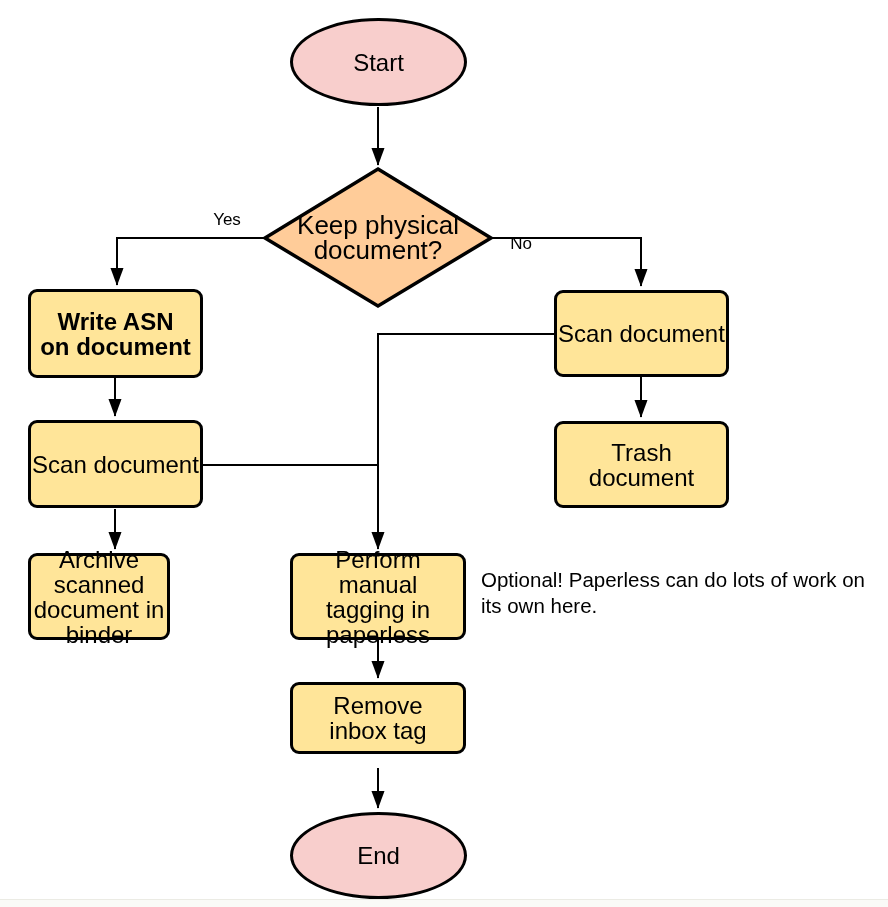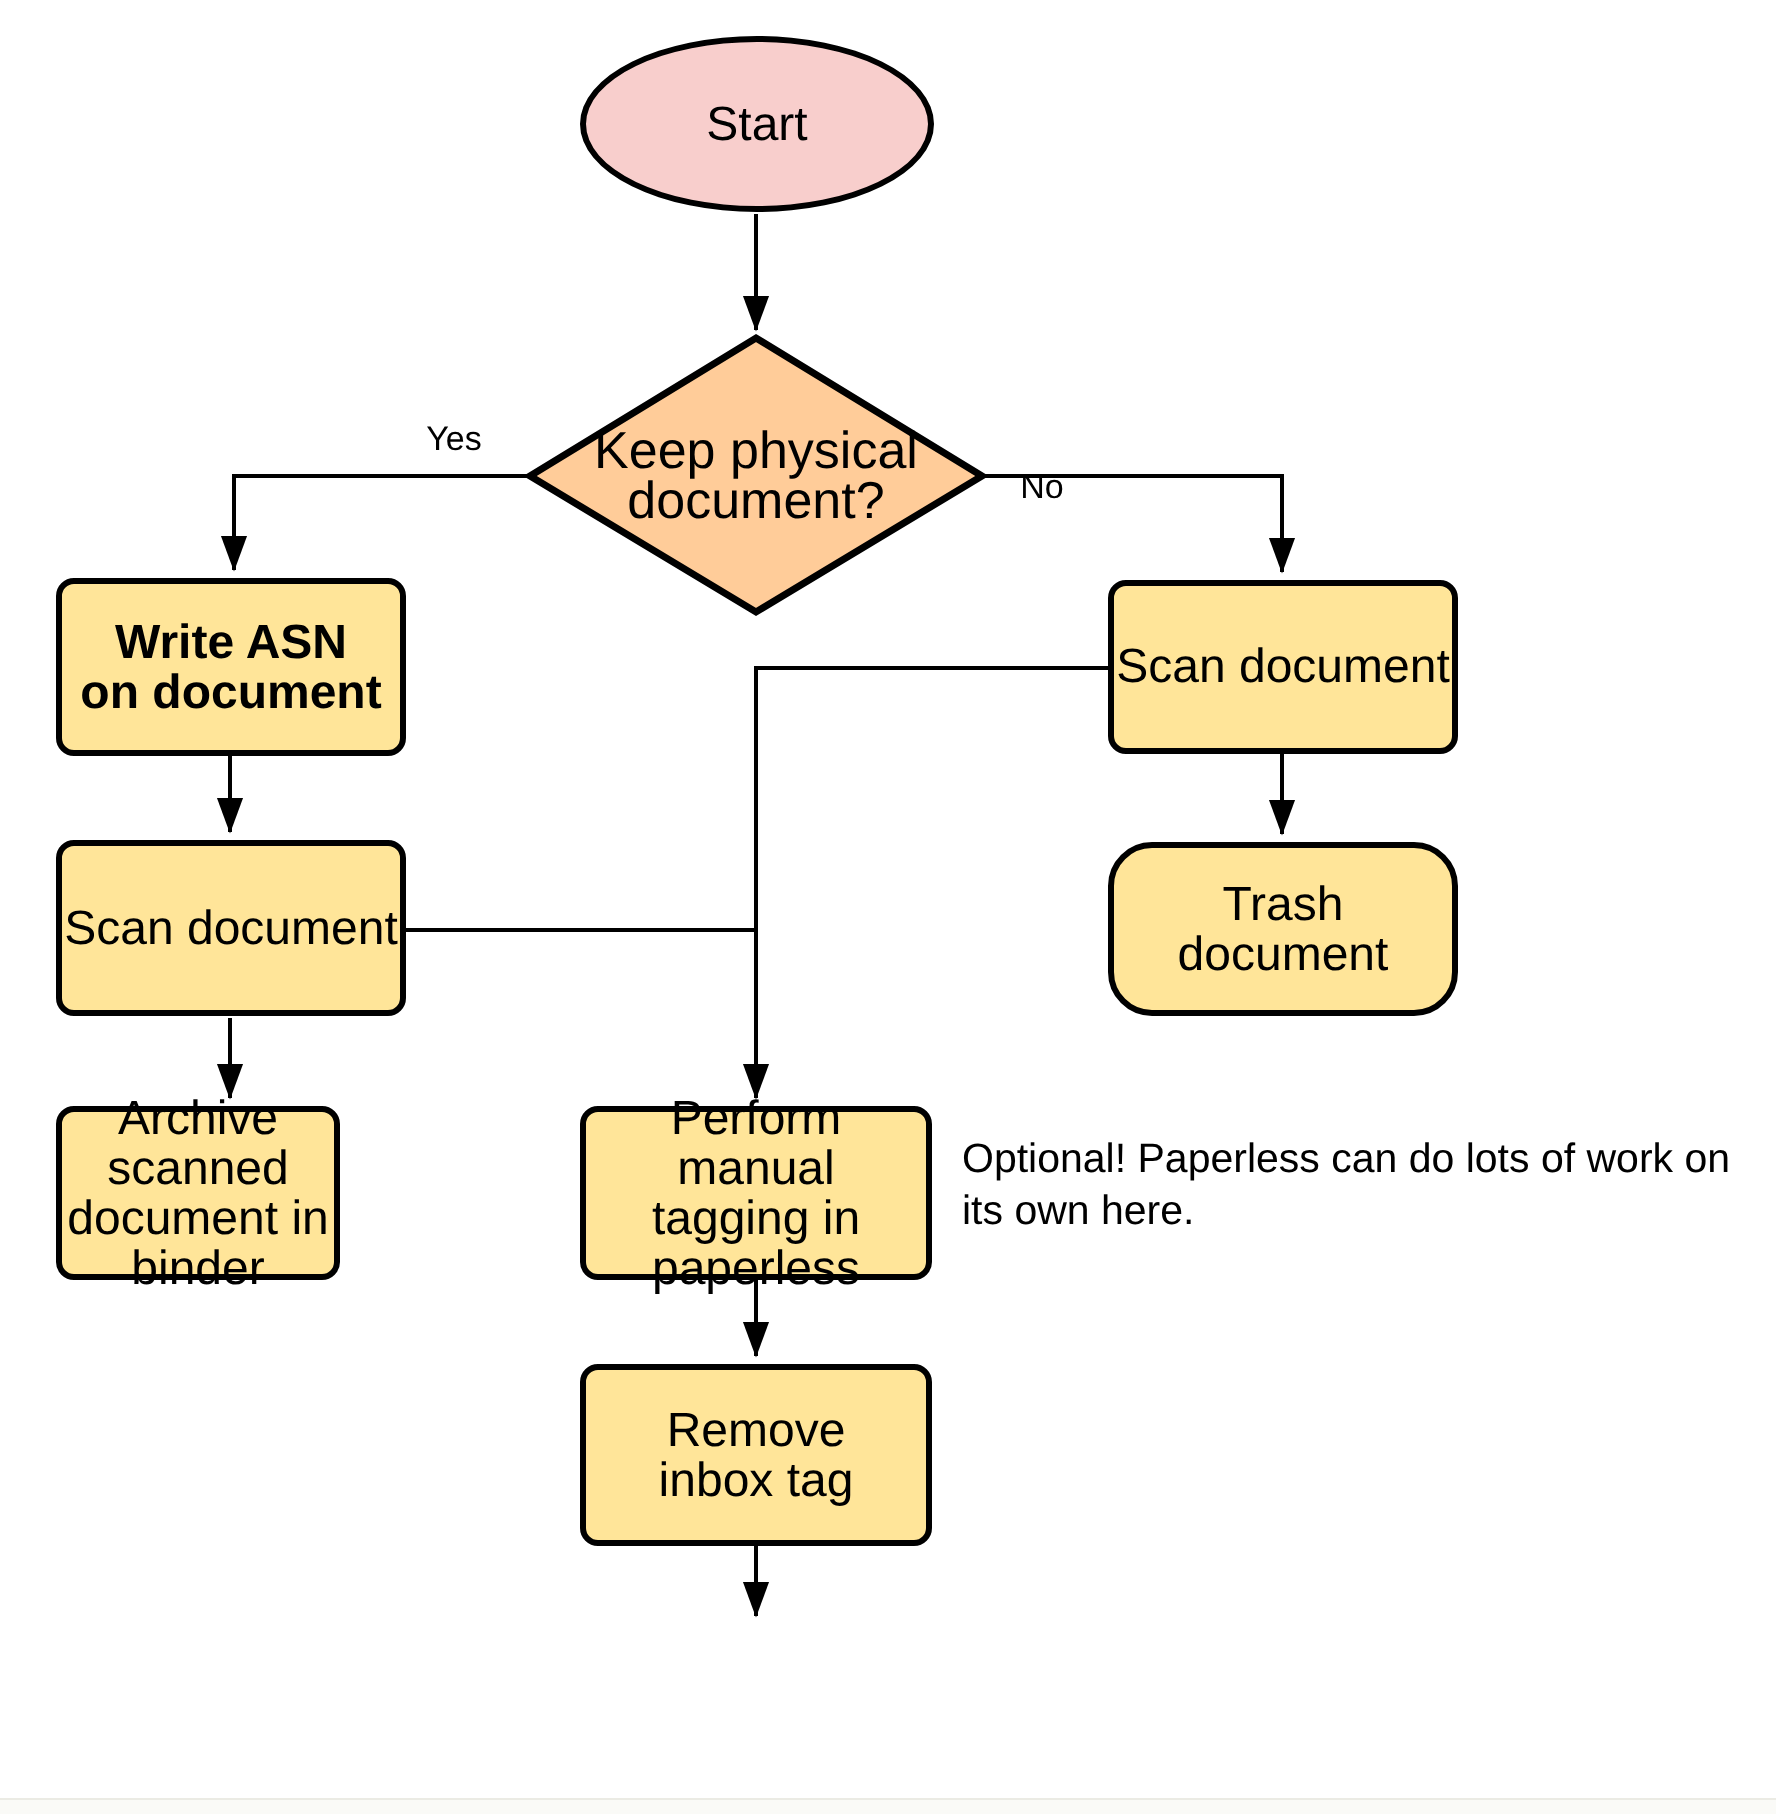--- a/index.html
+++ b/index.html
@@ -84,34 +84,37 @@
   <div class="node" style="left:28px;top:553px;width:142px;height:87px;">
     <span>Archive scanned
 document in
 binder</span>
   </div>
 
   <div class="node" style="left:554px;top:290px;width:175px;height:87px;">
     <span>Scan document</span>
   </div>
 
-  <div class="node" style="left:554px;top:421px;width:175px;height:87px;border-radius:22px;">
+  <div class="node" style="left:554px;top:421px;width:175px;height:87px;">
     <span>Trash document</span>
   </div>
 
   <div class="node" style="left:290px;top:553px;width:176px;height:87px;">
     <span>Perform manual
 tagging in
 paperless</span>
   </div>
 
-  <div class="node" style="left:290px;top:682px;width:176px;height:91px;">
+  <div class="node" style="left:290px;top:682px;width:176px;height:72px;">
     <span>Remove
 inbox tag</span>
   </div>
 
+  <div class="node terminal" style="left:290px;top:812px;width:177px;height:87px;">
+    <span>End</span>
+  </div>
 
   <div class="annotation">Optional! Paperless can do lots of work on
 its own here.</div>
 
   <div class="footer-strip"></div>
 
 </div>
 
 </body></html>

